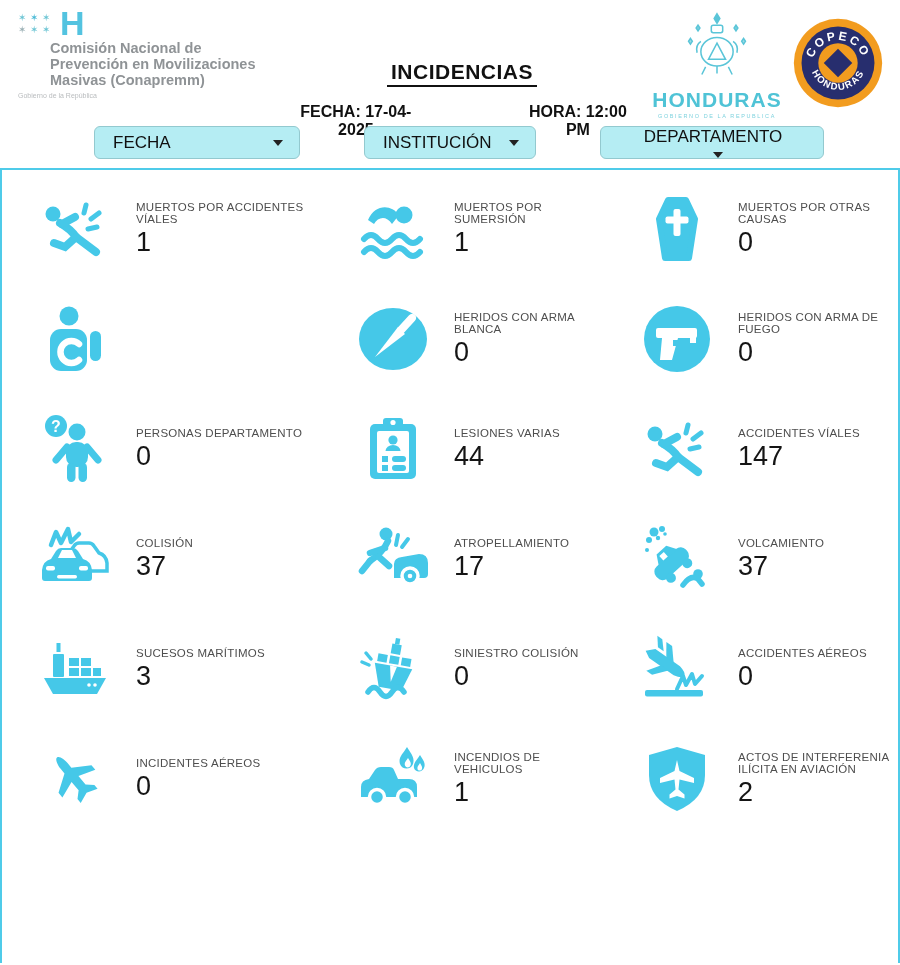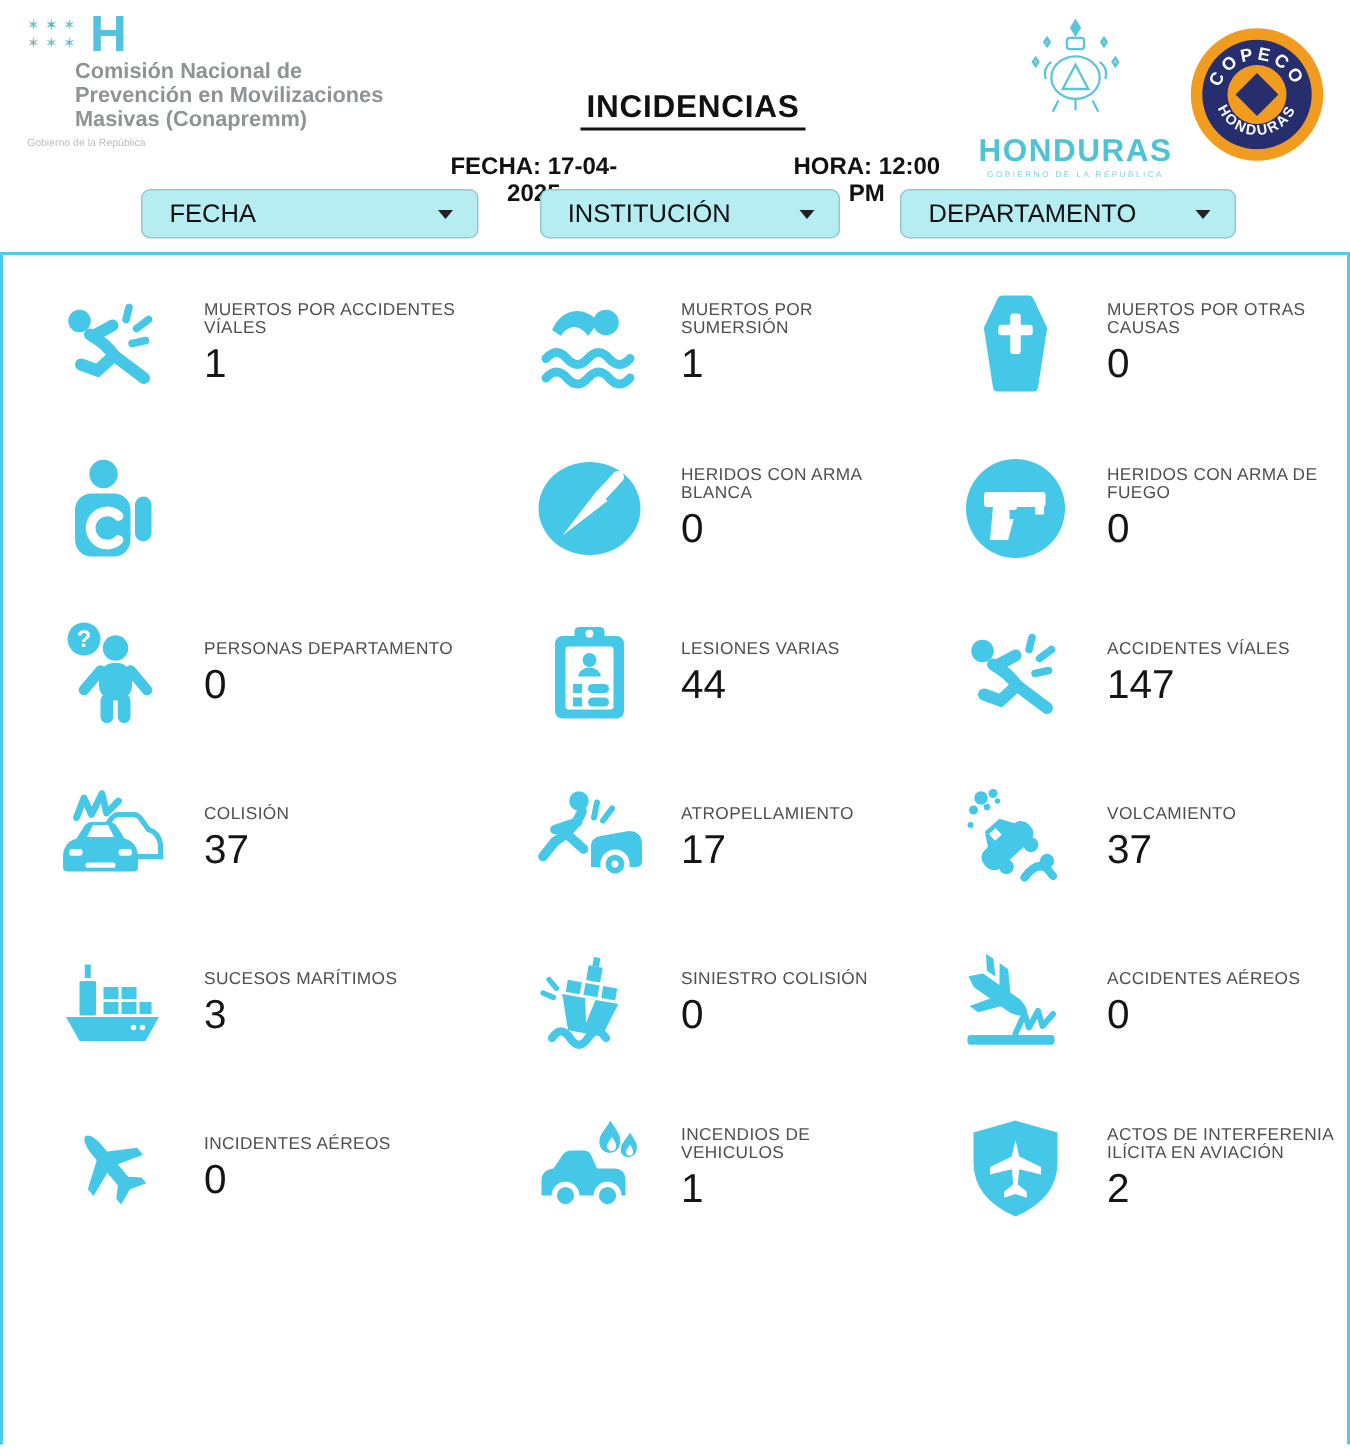--- a/index.html
+++ b/index.html
@@ -25,21 +25,21 @@
                   font-size:16px; font-weight:bold; color:#111; }
   .right-logos { width:248px; display:flex; align-items:center; gap:8px; justify-content:flex-end; }
   .honduras-logo { text-align:center; color:#56c5d6; width:130px; }
   .honduras-word { font-size:21px; font-weight:bold; letter-spacing:1px; color:#4fc3d6; }
   .honduras-sub { font-size:5.5px; letter-spacing:1.6px; color:#7fd2de; margin-top:1px; }
   
   .filters { display:flex; justify-content:space-between; padding:4px 76px 0 94px; height:46px; }
   .filter-btn { background:#b5edf3; border:1px solid #93c9cf; border-radius:6px;
     height:33px; display:flex; align-items:center; justify-content:space-between;
     padding:0 16px 0 18px; font-size:17px; color:#101010; cursor:pointer; }
-  .filter-btn.w1{ width:225px; } .filter-btn.w2{ width:200px; } .filter-btn.w3{ width:224px; }
+  .filter-btn.w1{ width:206px; } .filter-btn.w2{ width:172px; } .filter-btn.w3{ width:224px;flex-direction:column; }
   .caret { width:0; height:0; border-left:5px solid transparent; border-right:5px solid transparent;
            border-top:6px solid #222; margin-left:10px; }
   
   .stats { border:2px solid #4fcbe9; border-bottom:none; min-height:795px;
            display:grid; grid-template-columns:318px 284px 1fr;
            align-content:start; padding:4px 0 10px; }
   .stat { display:flex; align-items:center; gap:24px; padding:10px 0 10px 36px; min-height:110px; }
   .icon { width:74px; height:74px; flex:0 0 74px; display:flex; align-items:center; justify-content:center; color:#45c8e8; }
   .icon svg { width:72px; height:72px; }
   .lbl { font-size:11.5px; color:#4e4e4e; letter-spacing:.25px; }

